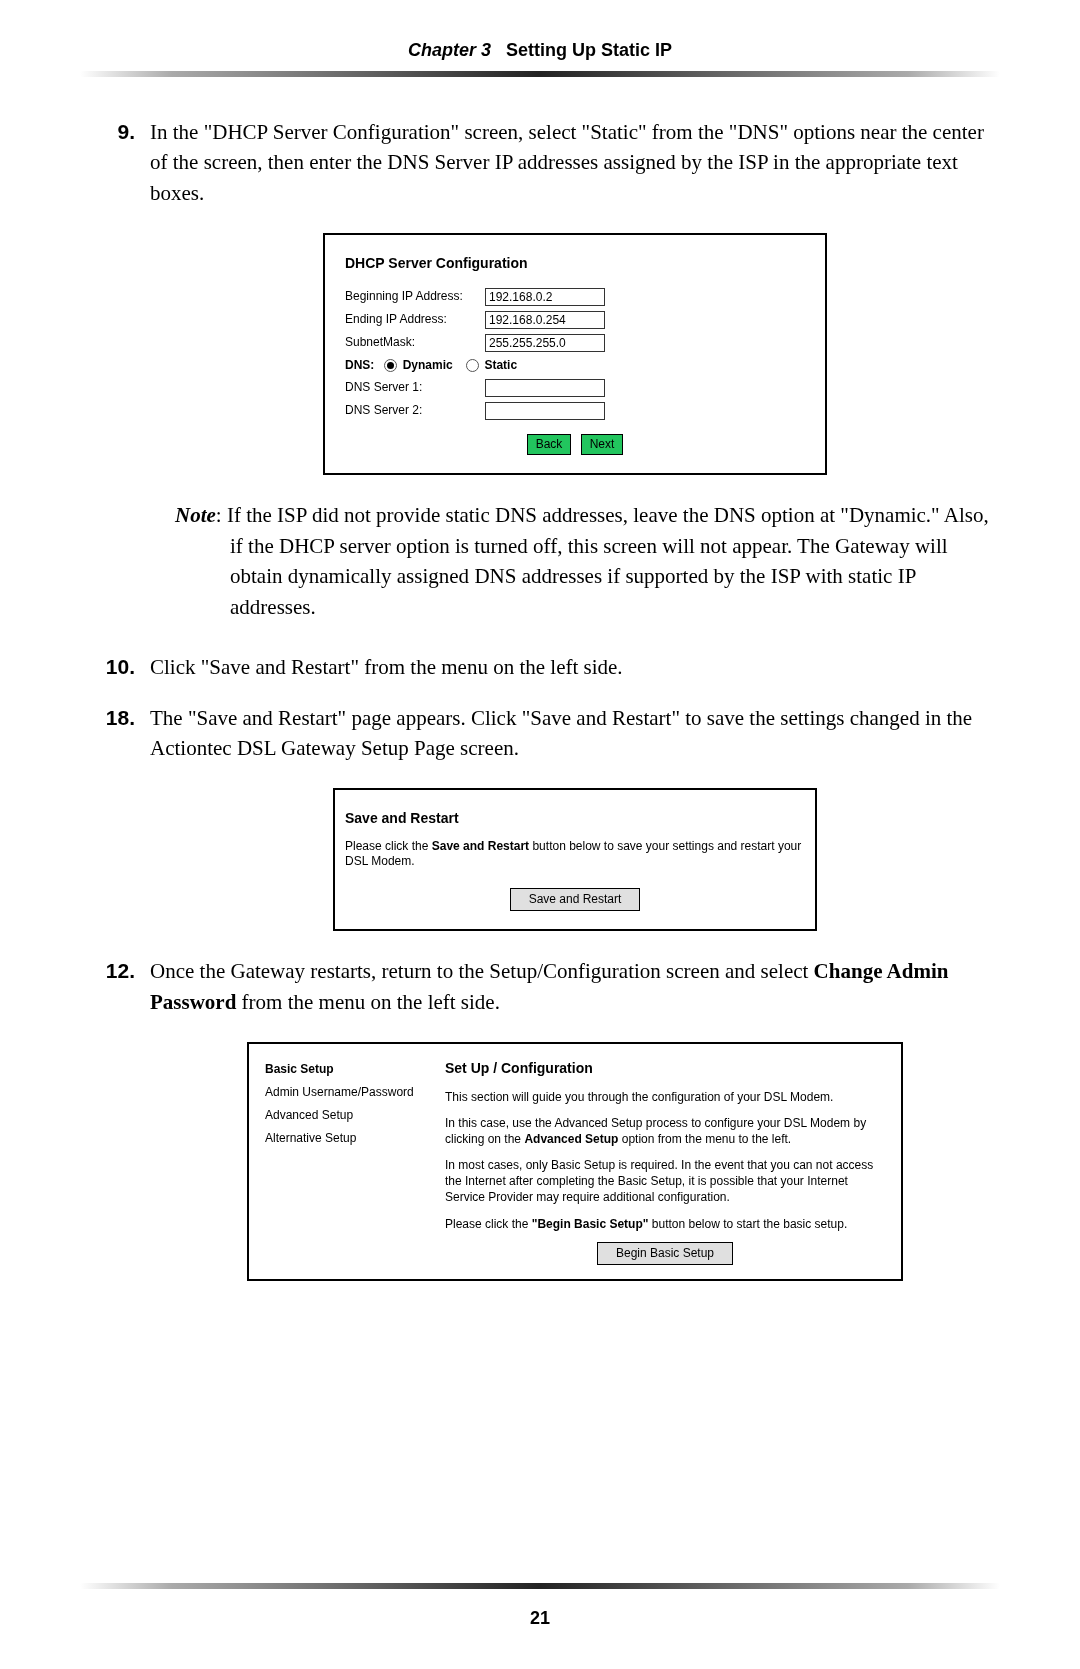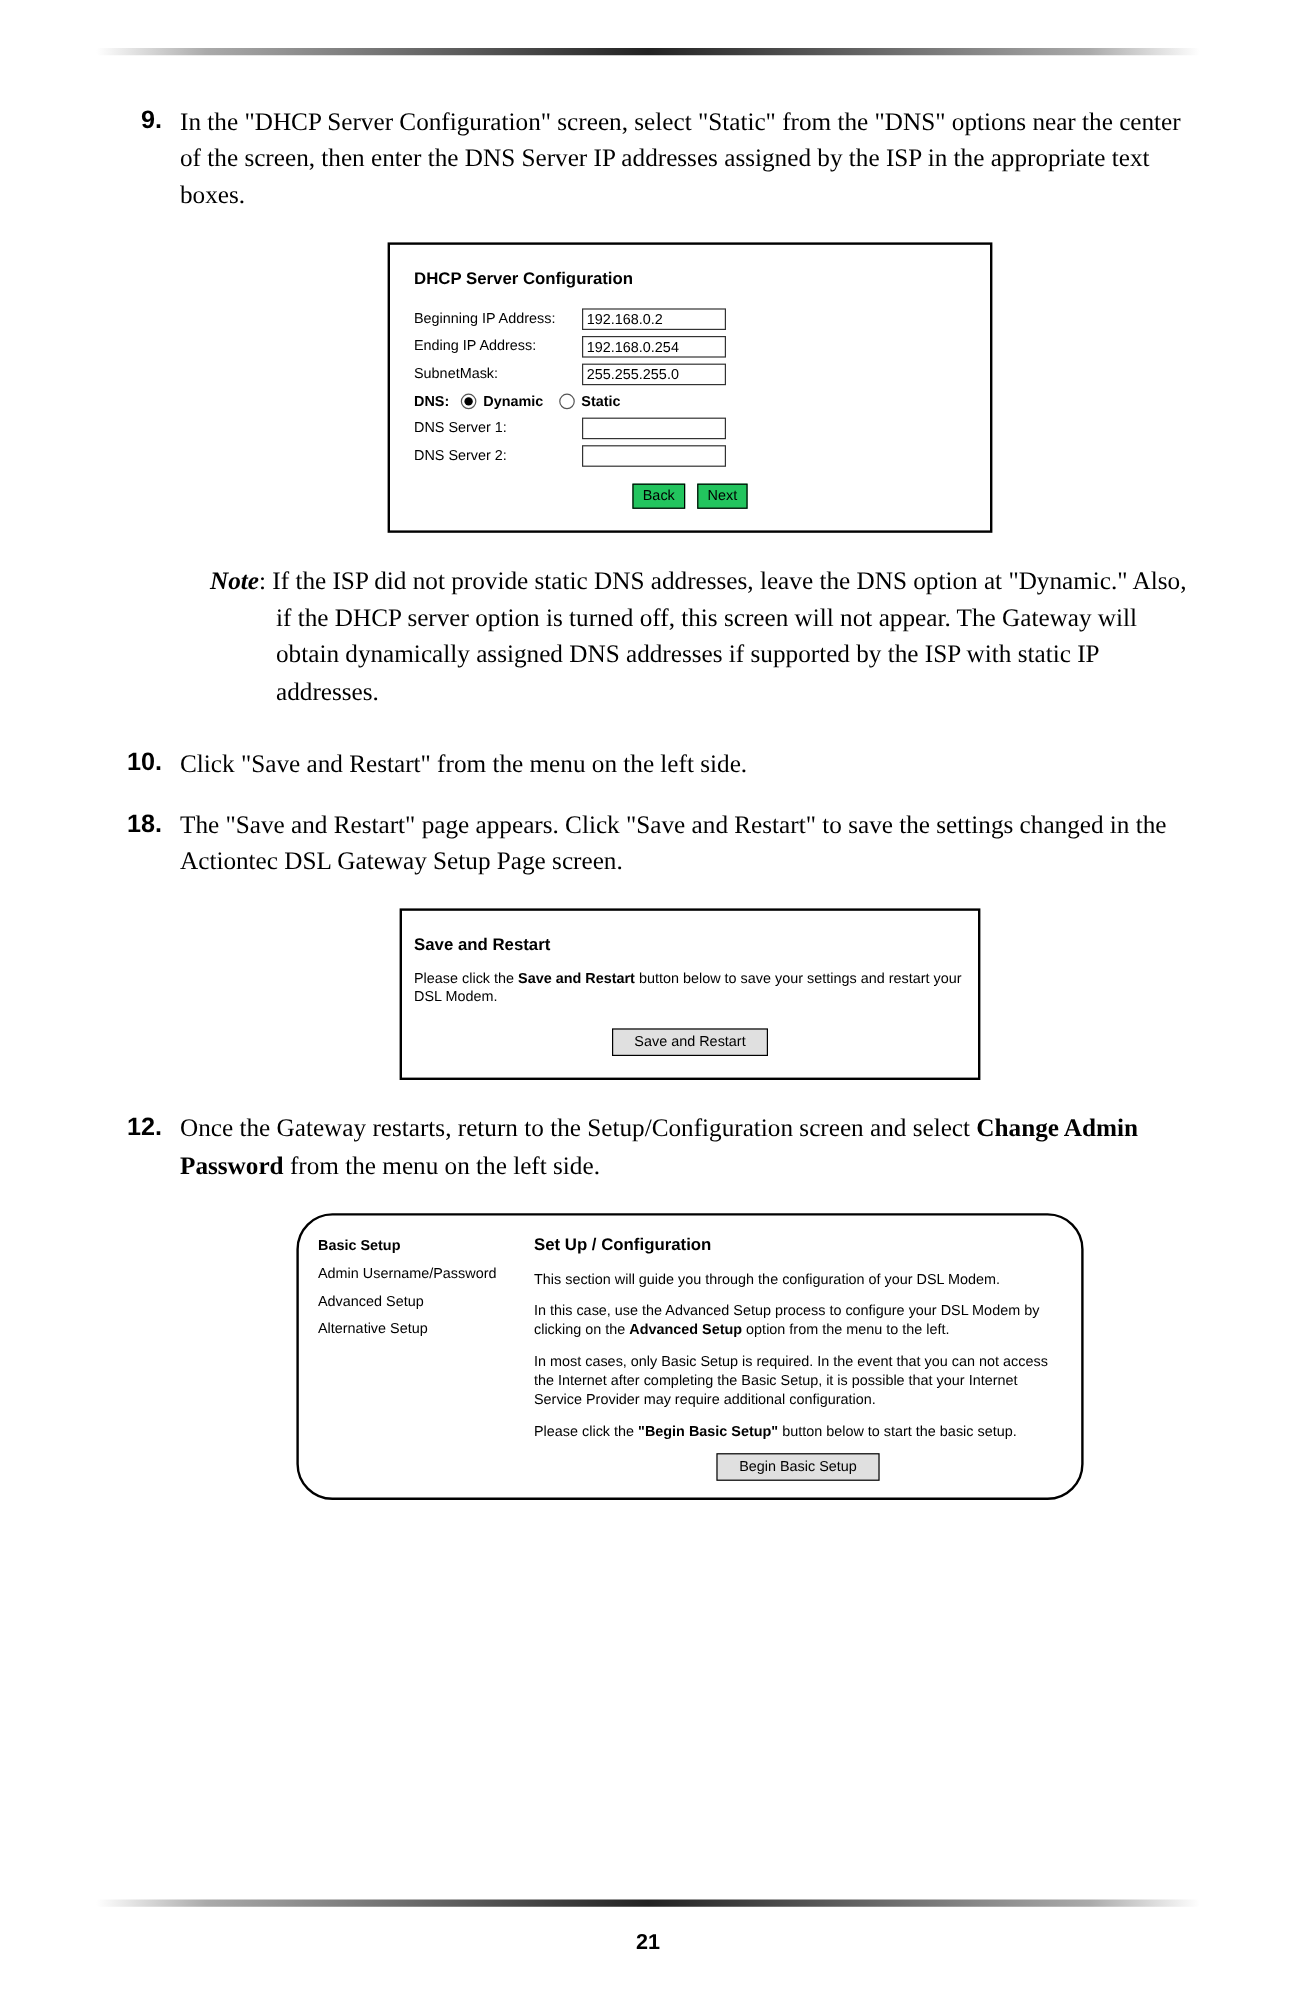--- a/index.html
+++ b/index.html
@@ -172,21 +172,20 @@
     background: #e0e0e0;
     font-size: 12px;
     padding: 2px 18px;
     cursor: pointer;
   }
   
   .cfg-box {
     width: 620px;
     padding: 14px 16px;
     display: flex;
-    border-radius: 30px;
   }
   .cfg-left {
     width: 180px;
     font-size: 12px;
     line-height: 1.9;
   }
   .cfg-left-item {
     display: block;
   }
   .cfg-left-item.bold {
@@ -226,20 +225,25 @@
     text-align: center;
     font-family: Arial, sans-serif;
     font-weight: bold;
     font-size: 18px;
   }
 </style>
 </head>
 <body>
 
 <div class="page">
+  <div class="header">
+    <span class="chapter">Chapter 3</span>
+    &nbsp;
+    <span>Setting Up Static IP</span>
+  </div>
   <div class="divider"></div>
 
   <div class="content">
 
     <div class="step">
       <div class="step-num">9.</div>
       <div class="step-body">
         <span>In the "</span><span>DHCP</span><span> Server Configuration" screen, select "Static" from the "</span><span>DNS</span><span>" options near the center of the screen, then enter the </span><span>DNS</span><span> Server </span><span>IP</span><span> addresses assigned by the </span><span>ISP</span><span> in the appropriate text boxes.</span>
       </div>
     </div>

